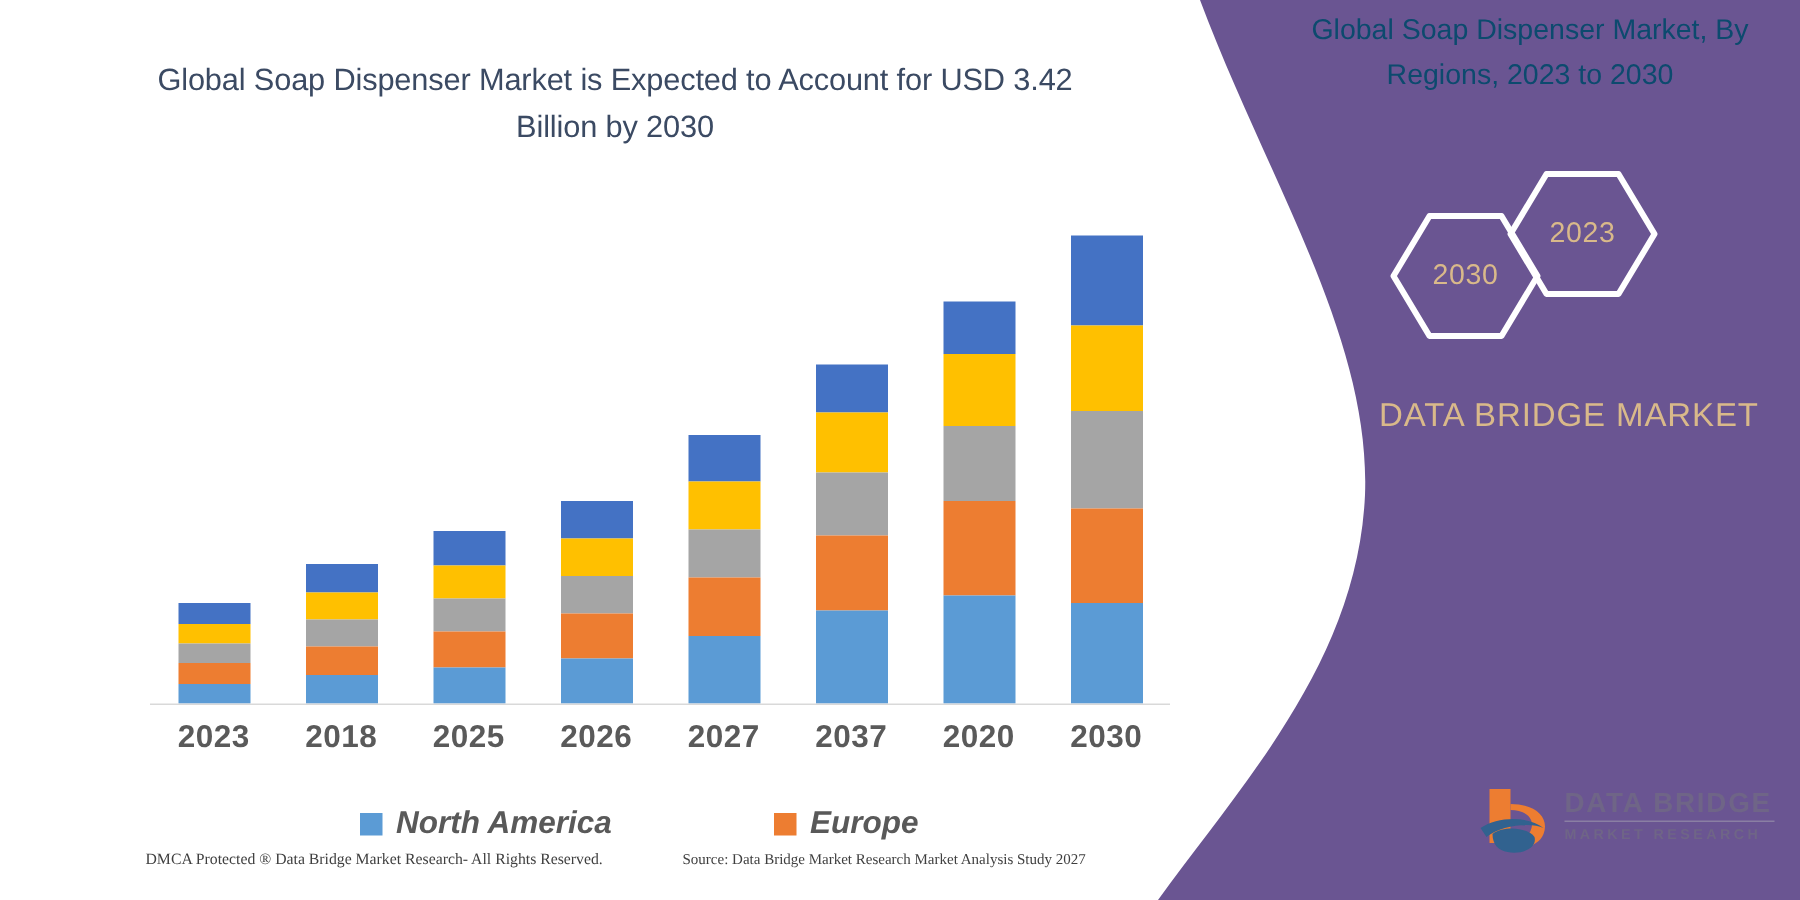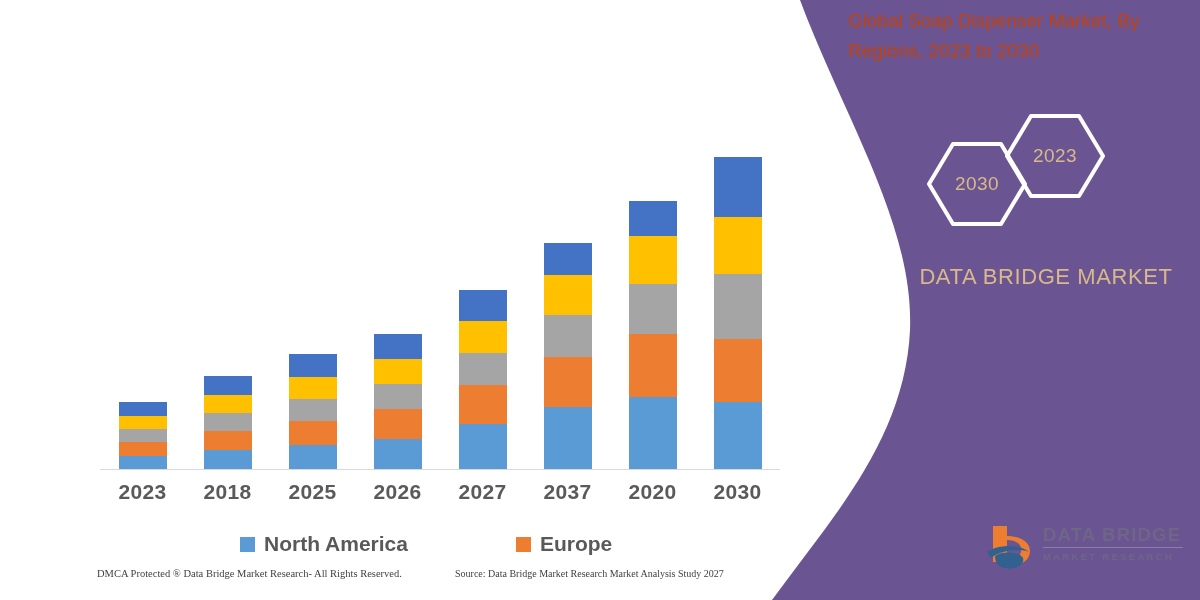--- a/index.html
+++ b/index.html
@@ -31,38 +31,38 @@
   .bar-col{width:85px;display:flex;flex-direction:column;justify-content:flex-end;align-items:center;height:100%;}
   .bar{width:48px;display:flex;flex-direction:column-reverse;}
   .seg{width:100%;}
 
   .xlabels{position:absolute;left:0;top:473px;width:680px;
            display:flex;justify-content:space-around;}
   .xlab{width:85px;text-align:center;font-size:21px;font-weight:bold;color:#5a5a5a;letter-spacing:0.3px;}
 
   
   .legend{position:absolute;left:100px;top:527px;width:680px;height:34px;
-          display:flex;align-items:center;}
+          display:flex;align-items:flex-end;font-style:italic;}
   .legend-item{display:flex;align-items:center;}
   .legend-item.na{margin-left:140px;}
   .legend-item.eu{margin-left:108px;}
   .swatch{width:15px;height:15px;margin-right:9px;flex:none;}
   .legend-label{font-size:21px;font-weight:bold;color:#595959;white-space:nowrap;}
 
   
   .footer{position:absolute;left:0;top:568px;width:800px;height:28px;}
   .footer-dmca{position:absolute;left:97px;top:0;font-size:10.5px;color:#3f3f3f;
                 font-family:"Liberation Serif", serif;white-space:nowrap;}
   .footer-source{position:absolute;left:455px;top:0;font-size:10px;color:#3f3f3f;
                  font-family:"Liberation Serif", serif;white-space:nowrap;}
 
   
   .panel-title{
     position:absolute;left:848px;top:6px;width:344px;
-    text-align:left;color:#c2410c;font-size:19px;line-height:30px;
+    text-align:center;color:#0c4a6e;font-size:19px;line-height:30px;
   }
   .hex-wrap{position:absolute;left:925px;top:112px;width:190px;height:116px;}
   .hex{position:absolute;}
   .hex svg{display:block;overflow:visible;}
   .hex-text{
     position:absolute;inset:0;display:flex;align-items:center;justify-content:center;
     color:#d9b98a;font-size:19px;letter-spacing:0.4px;
   }
   .hex-2030{left:0;top:28px;width:104px;height:88px;}
   .hex-2023{left:78px;top:0;width:104px;height:88px;}
@@ -88,20 +88,21 @@
 <div id="root">
 
   <div class="purple-panel">
     <svg viewBox="0 0 1200 600" xmlns="http://www.w3.org/2000/svg">
       <path d="M 800 0 L 1200 0 L 1200 600 L 772 600
                C 830 520, 905 440, 910 330
                C 914 225, 845 120, 800 0 Z" fill="#6A5592"></path>
     </svg>
   </div>
 
+  <div class="chart-title">Global Soap Dispenser Market is Expected to Account for USD 3.42 Billion by 2030</div>
 
   <div class="plot">
     <div class="bars">
 
       <div class="bar-col">
         <div class="bar" style="height:67px">
           <div class="seg" style="height:13px;background:#5B9BD5"></div>
           <div class="seg" style="height:14px;background:#ED7D31"></div>
           <div class="seg" style="height:13px;background:#A5A5A5"></div>
           <div class="seg" style="height:13px;background:#FFC000"></div>

